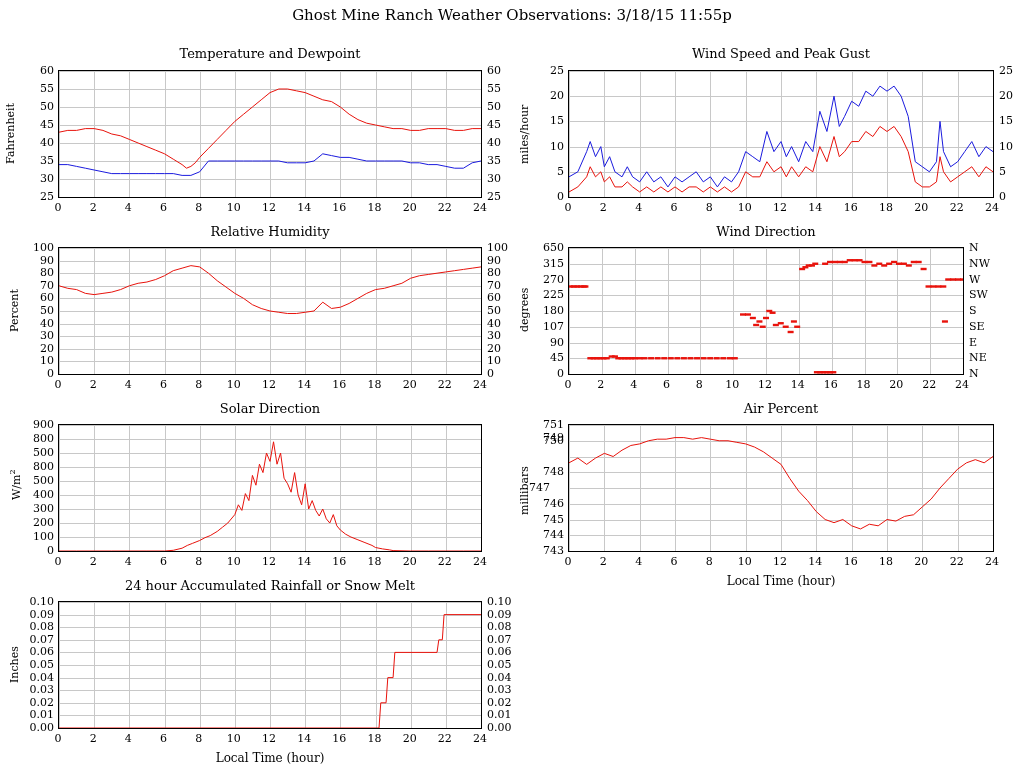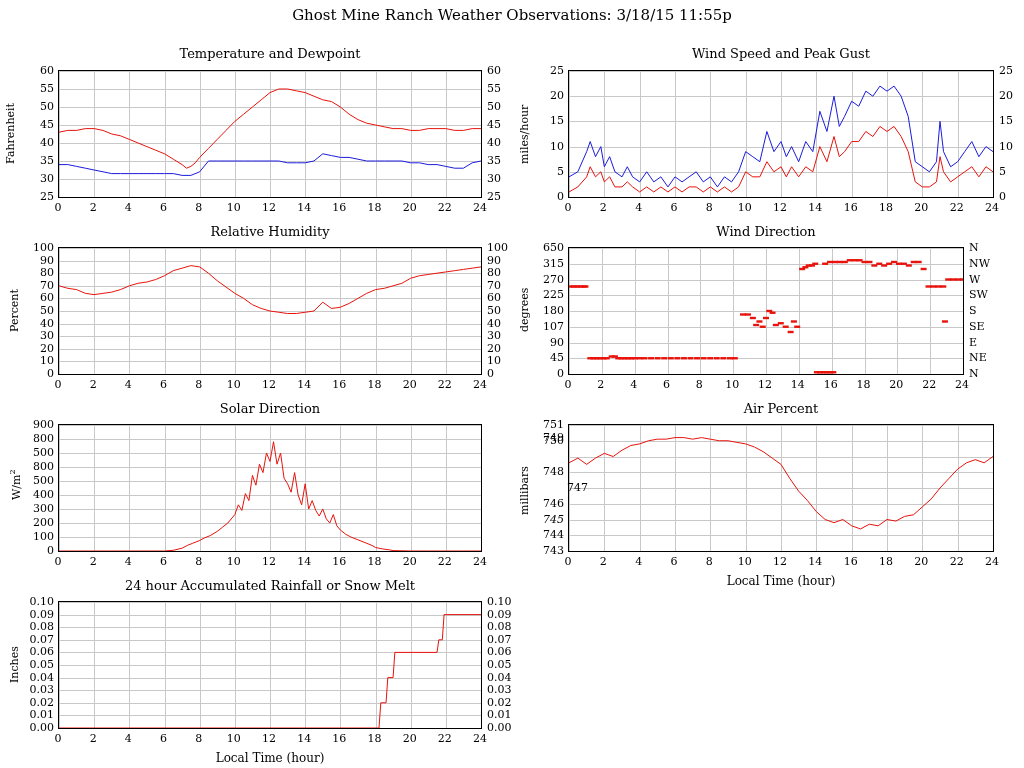--- a/index.html
+++ b/index.html
@@ -471,23 +471,23 @@
         <div class="gridline h" style="top: 47px;"></div>
         <div class="gridline h" style="top: 32px;"></div>
         <div class="gridline h" style="top: 16px;"></div>
         <div class="gridline h" style="top: 0px;"></div>
         <svg width="424" height="126">
           <path d="M0.00,37.80 L8.83,33.08 L17.67,39.38 L26.50,33.08 L35.33,28.35 L44.17,31.50 L53.00,25.20 L61.83,20.47 L70.67,18.90 L79.50,15.75 L88.33,14.17 L97.17,14.17 L106.00,12.60 L114.83,12.60 L123.67,14.17 L132.50,12.60 L141.33,14.17 L150.17,15.75 L159.00,15.75 L167.83,17.33 L176.67,18.90 L185.50,22.05 L194.33,26.78 L203.17,33.08 L212.00,39.38 L220.83,53.55 L229.67,66.15 L238.50,75.60 L247.33,86.63 L256.17,94.50 L265.00,97.65 L273.83,94.50 L282.67,100.80 L291.50,103.95 L300.33,99.22 L309.17,100.80 L318.00,94.50 L326.83,96.08 L335.67,91.35 L344.50,89.78 L353.33,81.90 L362.17,74.03 L371.00,63.00 L379.83,53.55 L388.67,44.10 L397.50,37.80 L406.33,34.65 L415.17,37.80 L424.00,31.50" fill="none" stroke="#e8130c" stroke-width="1"></path>
         </svg>
       </div>
       <div class="tick-l" style="left: 522px; width: 42px; top: 545px;">743</div>
       <div class="tick-l" style="left: 522px; width: 42px; top: 529.25px;">744</div>
-      <div class="tick-l" style="left: 522px; width: 42px; top: 513.5px; font-style: italic;">745</div>
+      <div class="tick-l" style="left: 522px; width: 42px; top: 513.5px;">745</div>
       <div class="tick-l" style="left: 522px; width: 42px; top: 497.75px;">746</div>
-      <div class="tick-l" style="left: 546px; width: 42px; top: 482px; text-align: right;">747</div>
+      <div class="tick-l" style="left: 508px; width: 42px; top: 482px; text-align: right;">747</div>
       <div class="tick-l" style="left: 522px; width: 42px; top: 466.25px;">748</div>
       <div class="tick-l" style="left: 522px; width: 42px; top: 432px;">749</div>
       <div class="tick-l" style="left: 522px; width: 42px; top: 434.75px;">750</div>
       <div class="tick-l" style="left: 522px; width: 42px; top: 419px;">751</div>
       <div class="tick-x" style="left: 553px; width: 30px; top: 556px;">0</div>
       <div class="tick-x" style="left: 588.333px; width: 30px; top: 556px;">2</div>
       <div class="tick-x" style="left: 623.667px; width: 30px; top: 556px;">4</div>
       <div class="tick-x" style="left: 659px; width: 30px; top: 556px;">6</div>
       <div class="tick-x" style="left: 694.333px; width: 30px; top: 556px;">8</div>
       <div class="tick-x" style="left: 729.667px; width: 30px; top: 556px;">10</div>

